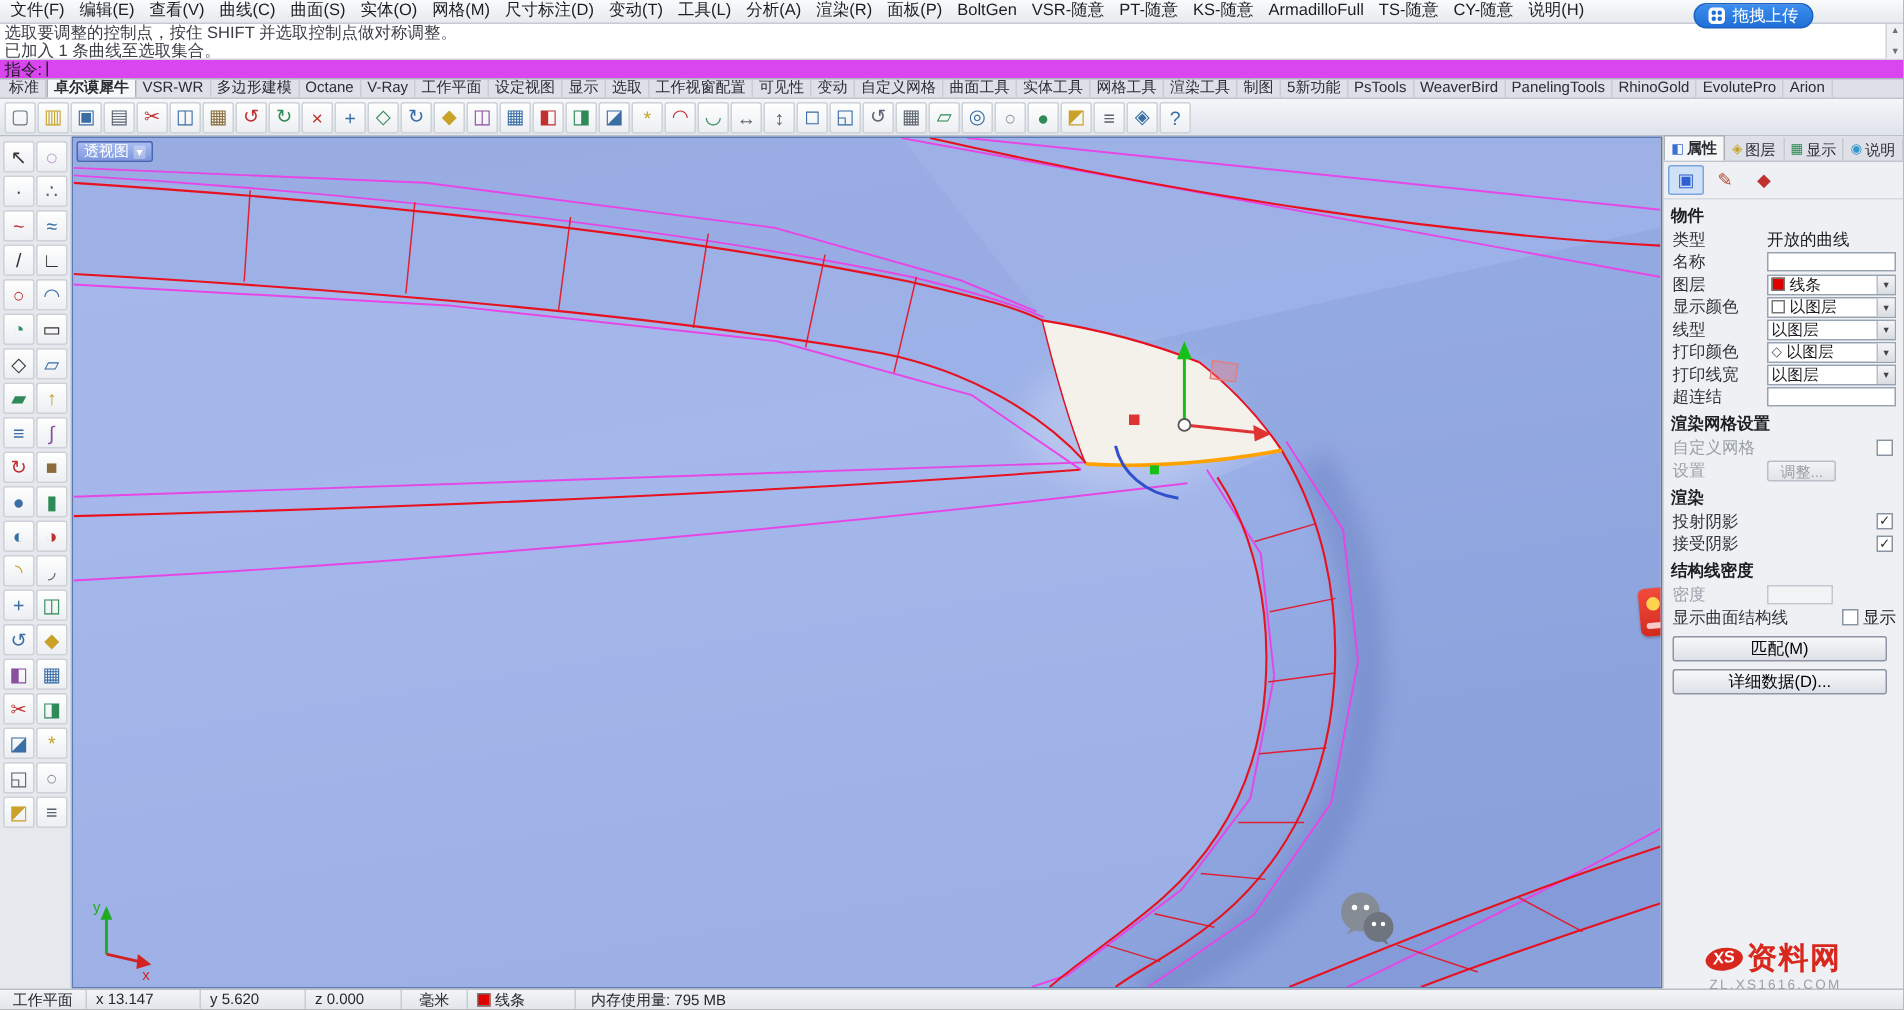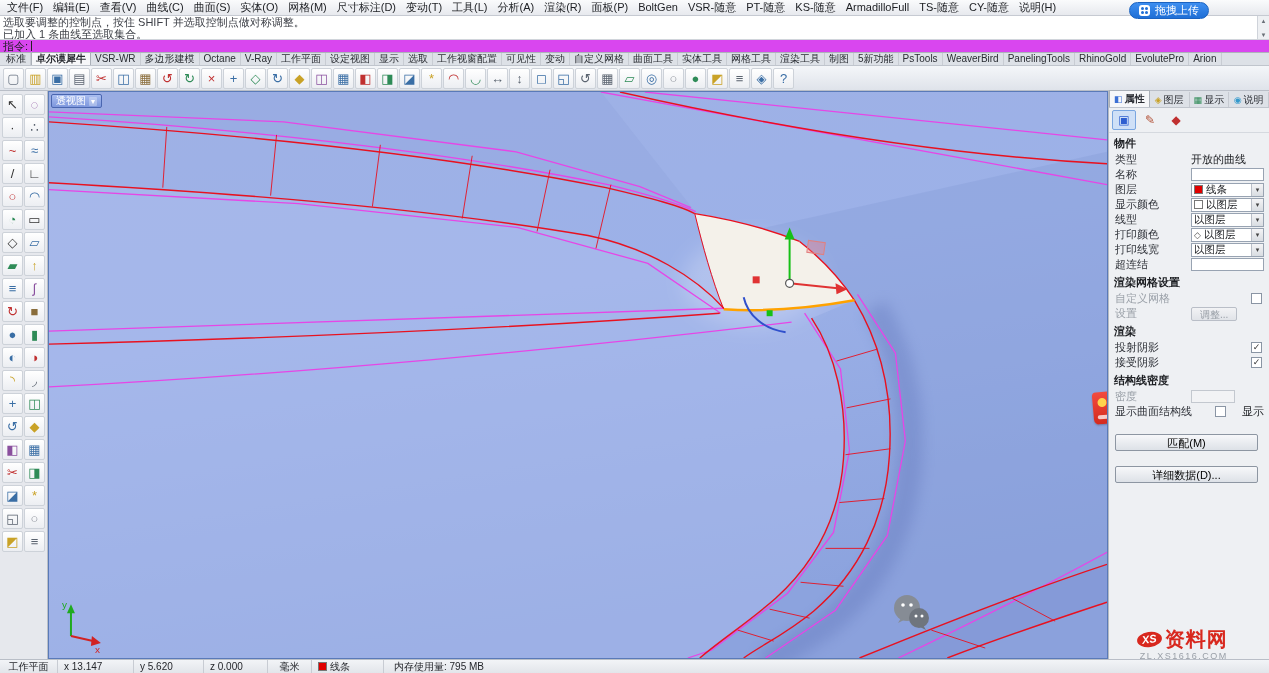--- a/index.html
+++ b/index.html
@@ -74,38 +74,38 @@
   .rp-tabs { display: flex; height: 17px; background: #dde1e7; border-bottom: 1px solid #c0c5cd; align-items: flex-end; flex: none; }
   .rp-tab { flex: 1; display: flex; align-items: center; justify-content: center; gap: 2px; font-size: 10px;
     height: 15px; border-right: 1px solid #c6cad1; cursor: pointer; color: #2a2d33; white-space: nowrap; }
   .rp-tab[data-active="true"] { background: #f6f7f9; height: 17px; border: 1px solid #aab0b8; border-bottom: none; font-weight: bold; }
   .rp-tab-ico { font-style: normal; font-size: 9px; }
   .rp-pages { display: flex; gap: 2px; padding: 2px 3px; border-bottom: 1px solid #d5d9df; flex: none; }
   .rp-page { width: 24px; height: 20px; display: flex; align-items: center; justify-content: center; font-size: 12px;
     border: 1px solid transparent; border-radius: 2px; cursor: pointer; background: transparent; }
   .rp-page[data-active="true"] { background: #cfe0f7; border-color: #7aa6e0; }
   .rp-title { font-weight: bold; padding: 3px 5px 1px; flex: none; font-family: Liberation Serif, serif; }
-  .prow { display: flex; align-items: center; height: 15px; padding: 0 5px 0 6px; gap: 14px; flex: none; }
+  .prow { display: flex; align-items: center; height: 15px; padding: 0 5px 0 6px; gap: 1px; flex: none; }
   .plabel { width: 62px; flex: none; color: #30333a; white-space: nowrap; overflow: hidden; }
   .pval { flex: 1; white-space: nowrap; }
   .pinput { flex: 1; height: 13px; background: #fff; border: 1px solid #98a3b2; cursor: text; }
   .pdrop { flex: 1; height: 14px; background: #fff; border: 1px solid #98a3b2; display: flex; align-items: center;
     padding-left: 2px; gap: 3px; cursor: pointer; font-size: 10.5px; }
   .pdrop .dd { margin-left: auto; width: 12px; height: 100%; display: flex; align-items: center; justify-content: center;
     font-size: 7px; background: linear-gradient(#f4f4f6, #d9dde2); border-left: 1px solid #b9bec7; font-style: normal; color: #444; }
   .swatch { width: 9px; height: 9px; border: 1px solid #777; flex: none; display: inline-block; }
   .diamond { font-style: normal; font-size: 9px; color: #555; }
   .cb { width: 11px; height: 11px; border: 1px solid #8a95a4; background: #fff; display: flex; align-items: center;
     justify-content: center; font-size: 9px; color: #333; cursor: pointer; line-height: 1; flex: none; }
   .cb.right { margin-left: auto; margin-right: 2px; }
   .disabled { color: #9aa0a8; }
   .dis-btn { height: 14px; padding: 0 8px; font-size: 10px; color: #9aa0a8;
     background: linear-gradient(#f2f3f5, #e0e3e8); border: 1px solid #b9bec7; border-radius: 2px; font-family: inherit; }
   .dis-input { width: 44px; height: 13px; background: #f2f3f5; border: 1px solid #c3c8cf; }
-  .panel-btn { display: block; margin: 15px 6px 0; height: 17px; width: 143px;
+  .panel-btn { display: block; margin: 5px 6px 0; height: 17px; width: 143px;
     background: linear-gradient(#f7f8fa, #dde1e7); border: 1px solid #8d96a2; border-radius: 2px;
     font-size: 11px; text-align: center; line-height: 15px; cursor: pointer; font-family: inherit; flex: none; }
 
   
   .statusbar { position: absolute; left: 0; bottom: 0; width: 1269px; height: 14px;
     background: linear-gradient(#f2f4f7, #e2e5ea); border-top: 1px solid #b9bec7;
     display: flex; align-items: center; font-size: 10px; color: #24262b; }
   .sb-cell { height: 100%; display: flex; align-items: center; padding: 0 6px; border-right: 1px solid #c8ccd3; white-space: nowrap; }
   .sb-cplane { width: 58px; justify-content: center; cursor: pointer; }
   .sb-x { width: 76px; } .sb-y { width: 70px; } .sb-z { width: 64px; }

